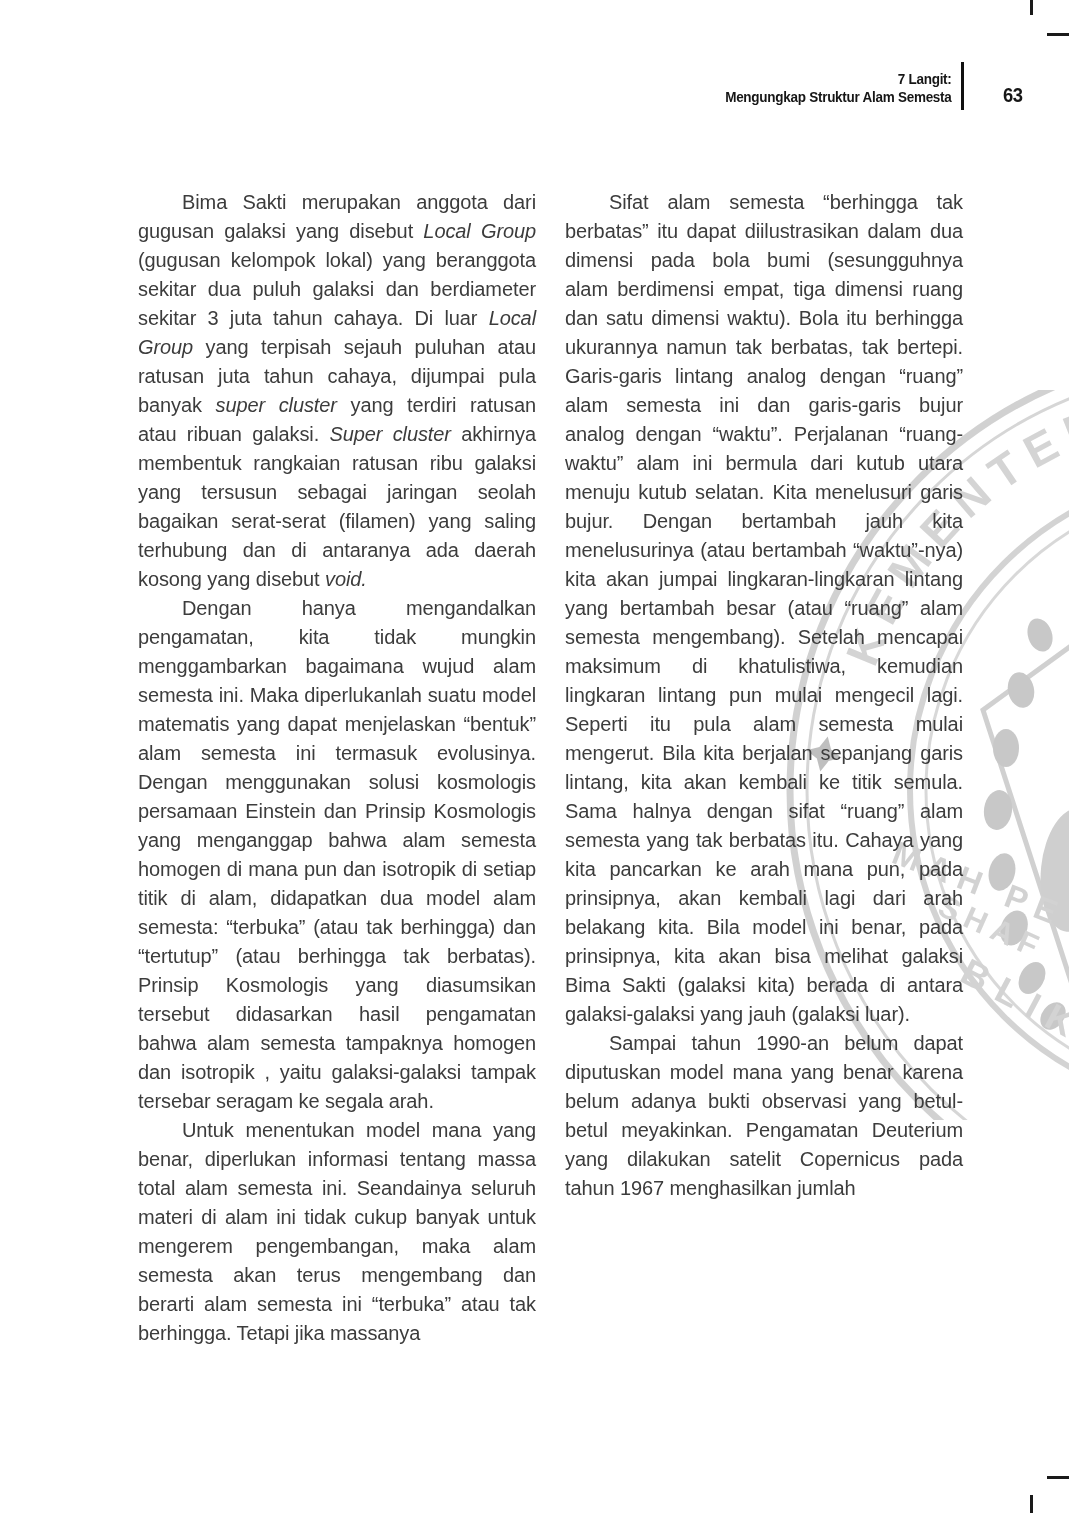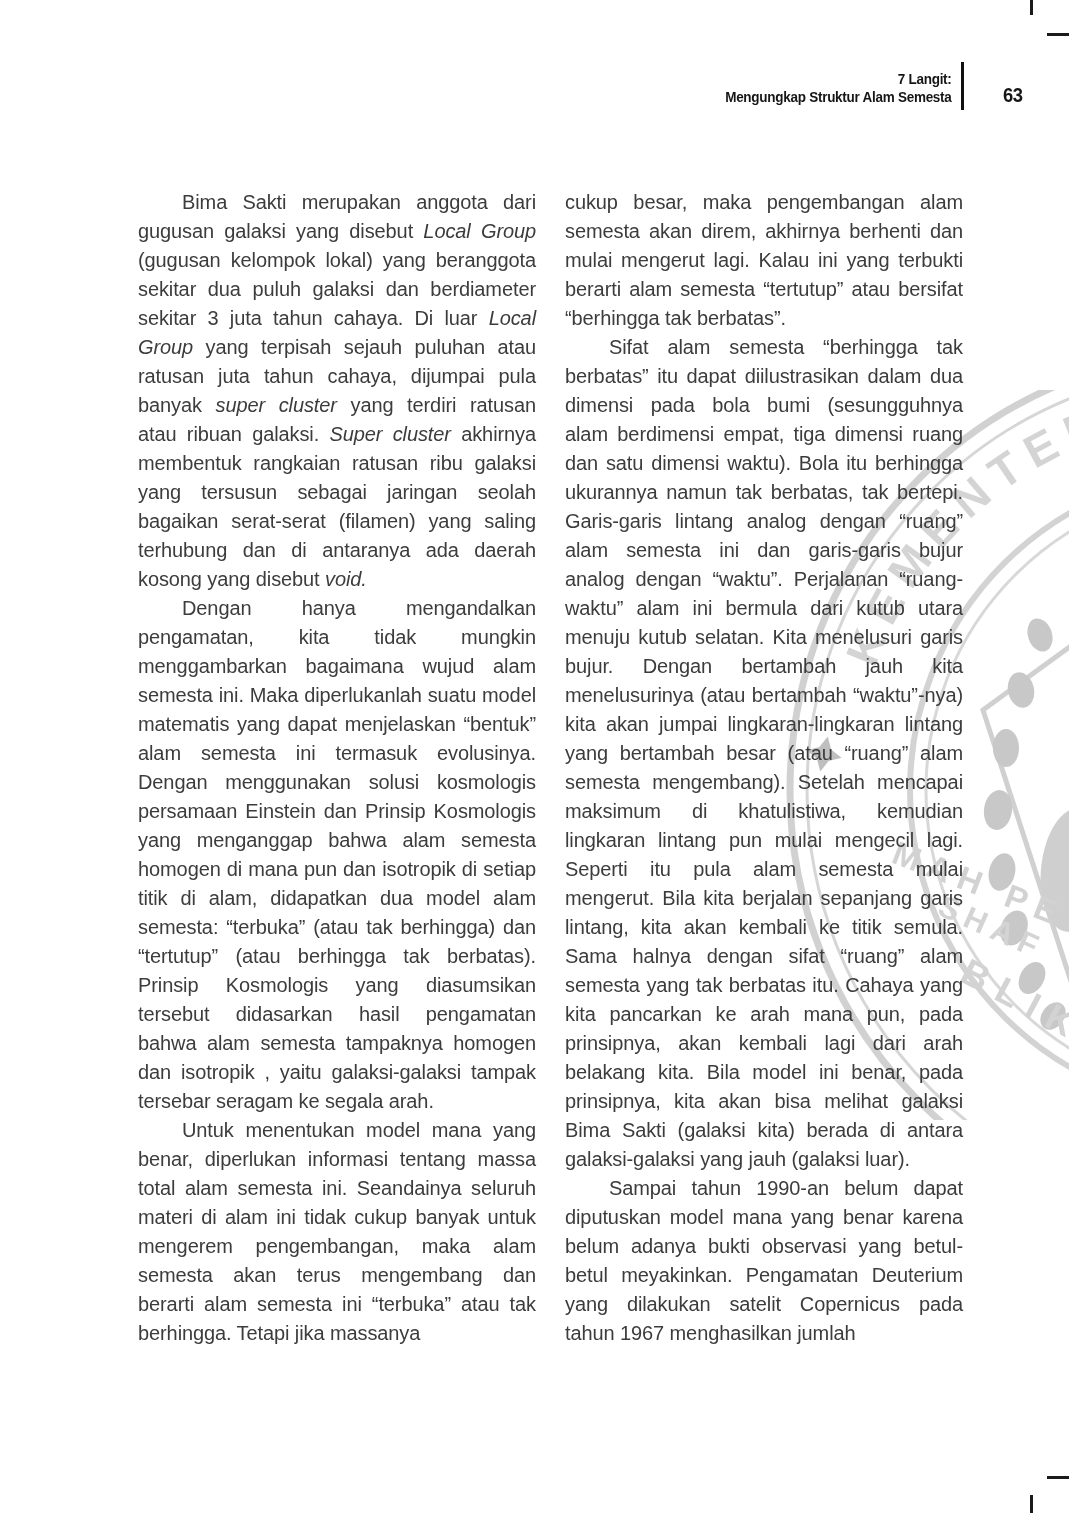--- a/index.html
+++ b/index.html
@@ -94,17 +94,16 @@
 <div class="crop br-h"></div>
 <div class="crop br-v"></div>
 
 <div class="columns">
   <div class="col" id="left-col">
       <p class="indent"><span>Bima Sakti merupakan anggota dari gugusan galaksi yang disebut </span><i>Local Group</i><span> (gugusan kelompok lokal) yang beranggota sekitar dua puluh galaksi dan berdiameter sekitar 3 juta tahun cahaya. Di luar </span><i>Local Group</i><span> yang terpisah sejauh puluhan atau ratusan juta tahun cahaya, dijumpai pula banyak </span><i>super cluster</i><span> yang terdiri ratusan atau ribuan galaksi. </span><i>Super cluster</i><span> akhirnya membentuk rangkaian ratusan ribu galaksi yang tersusun sebagai jaringan seolah bagaikan serat-serat (filamen) yang saling terhubung dan di antaranya ada daerah kosong yang disebut </span><i>void.</i></p>
       <p class="indent"><span>Dengan hanya mengandalkan pengamatan, kita tidak mungkin menggambarkan bagaimana wujud alam semesta ini. Maka diperlukanlah suatu model matematis yang dapat menjelaskan “bentuk” alam semesta ini termasuk evolusinya. Dengan menggunakan solusi kosmologis persamaan Einstein dan Prinsip Kosmologis yang menganggap bahwa alam semesta homogen di mana pun dan isotropik di setiap titik di alam, didapatkan dua model alam semesta: “terbuka” (atau tak berhingga) dan “tertutup” (atau berhingga tak berbatas). Prinsip Kosmologis yang diasumsikan tersebut didasarkan hasil pengamatan bahwa alam semesta tampaknya homogen dan isotropik , yaitu galaksi-galaksi tampak tersebar seragam ke segala arah.</span></p>
       <p class="indent"><span>Untuk menentukan model mana yang benar, diperlukan informasi tentang massa total alam semesta ini. Seandainya seluruh materi di alam ini tidak cukup banyak untuk mengerem pengembangan, maka alam semesta akan terus mengembang dan berarti alam semesta ini “terbuka” atau tak berhingga. Tetapi jika massanya</span></p>
     </div>
   <div class="col" id="right-col">
-      <p class=""><span>cukup besar, maka pengembangan alam semesta akan direm, akhirnya berhenti dan mulai mengerut lagi. Kalau ini yang terbukti berarti alam semesta “tertutup” atau bersifat “berhingga tak berbatas”.</span></p>
       <p class="indent"><span>Sifat alam semesta “berhingga tak berbatas” itu dapat diilustrasikan dalam dua dimensi pada bola bumi (sesungguhnya alam berdimensi empat, tiga dimensi ruang dan satu dimensi waktu). Bola itu berhingga ukurannya namun tak berbatas, tak bertepi. Garis-garis lintang analog dengan “ruang” alam semesta ini dan garis-garis bujur analog dengan “waktu”. Perjalanan “ruang-waktu” alam ini bermula dari kutub utara menuju kutub selatan. Kita menelusuri garis bujur. Dengan bertambah jauh kita menelusurinya (atau bertambah “waktu”-nya) kita akan jumpai lingkaran-lingkaran lintang yang bertambah besar (atau “ruang” alam semesta mengembang). Setelah mencapai maksimum di khatulistiwa, kemudian lingkaran lintang pun mulai mengecil lagi. Seperti itu pula alam semesta mulai mengerut. Bila kita berjalan sepanjang garis lintang, kita akan kembali ke titik semula. Sama halnya dengan sifat “ruang” alam semesta yang tak berbatas itu. Cahaya yang kita pancarkan ke arah mana pun, pada prinsipnya, akan kembali lagi dari arah belakang kita. Bila model ini benar, pada prinsipnya, kita akan bisa melihat galaksi Bima Sakti (galaksi kita) berada di antara galaksi-galaksi yang jauh (galaksi luar).</span></p>
       <p class="indent"><span>Sampai tahun 1990-an belum dapat diputuskan model mana yang benar karena belum adanya bukti observasi yang betul-betul meyakinkan. Pengamatan Deuterium yang dilakukan satelit Copernicus pada tahun 1967 menghasilkan jumlah</span></p>
     </div>
 </div>
 
 </body></html>

